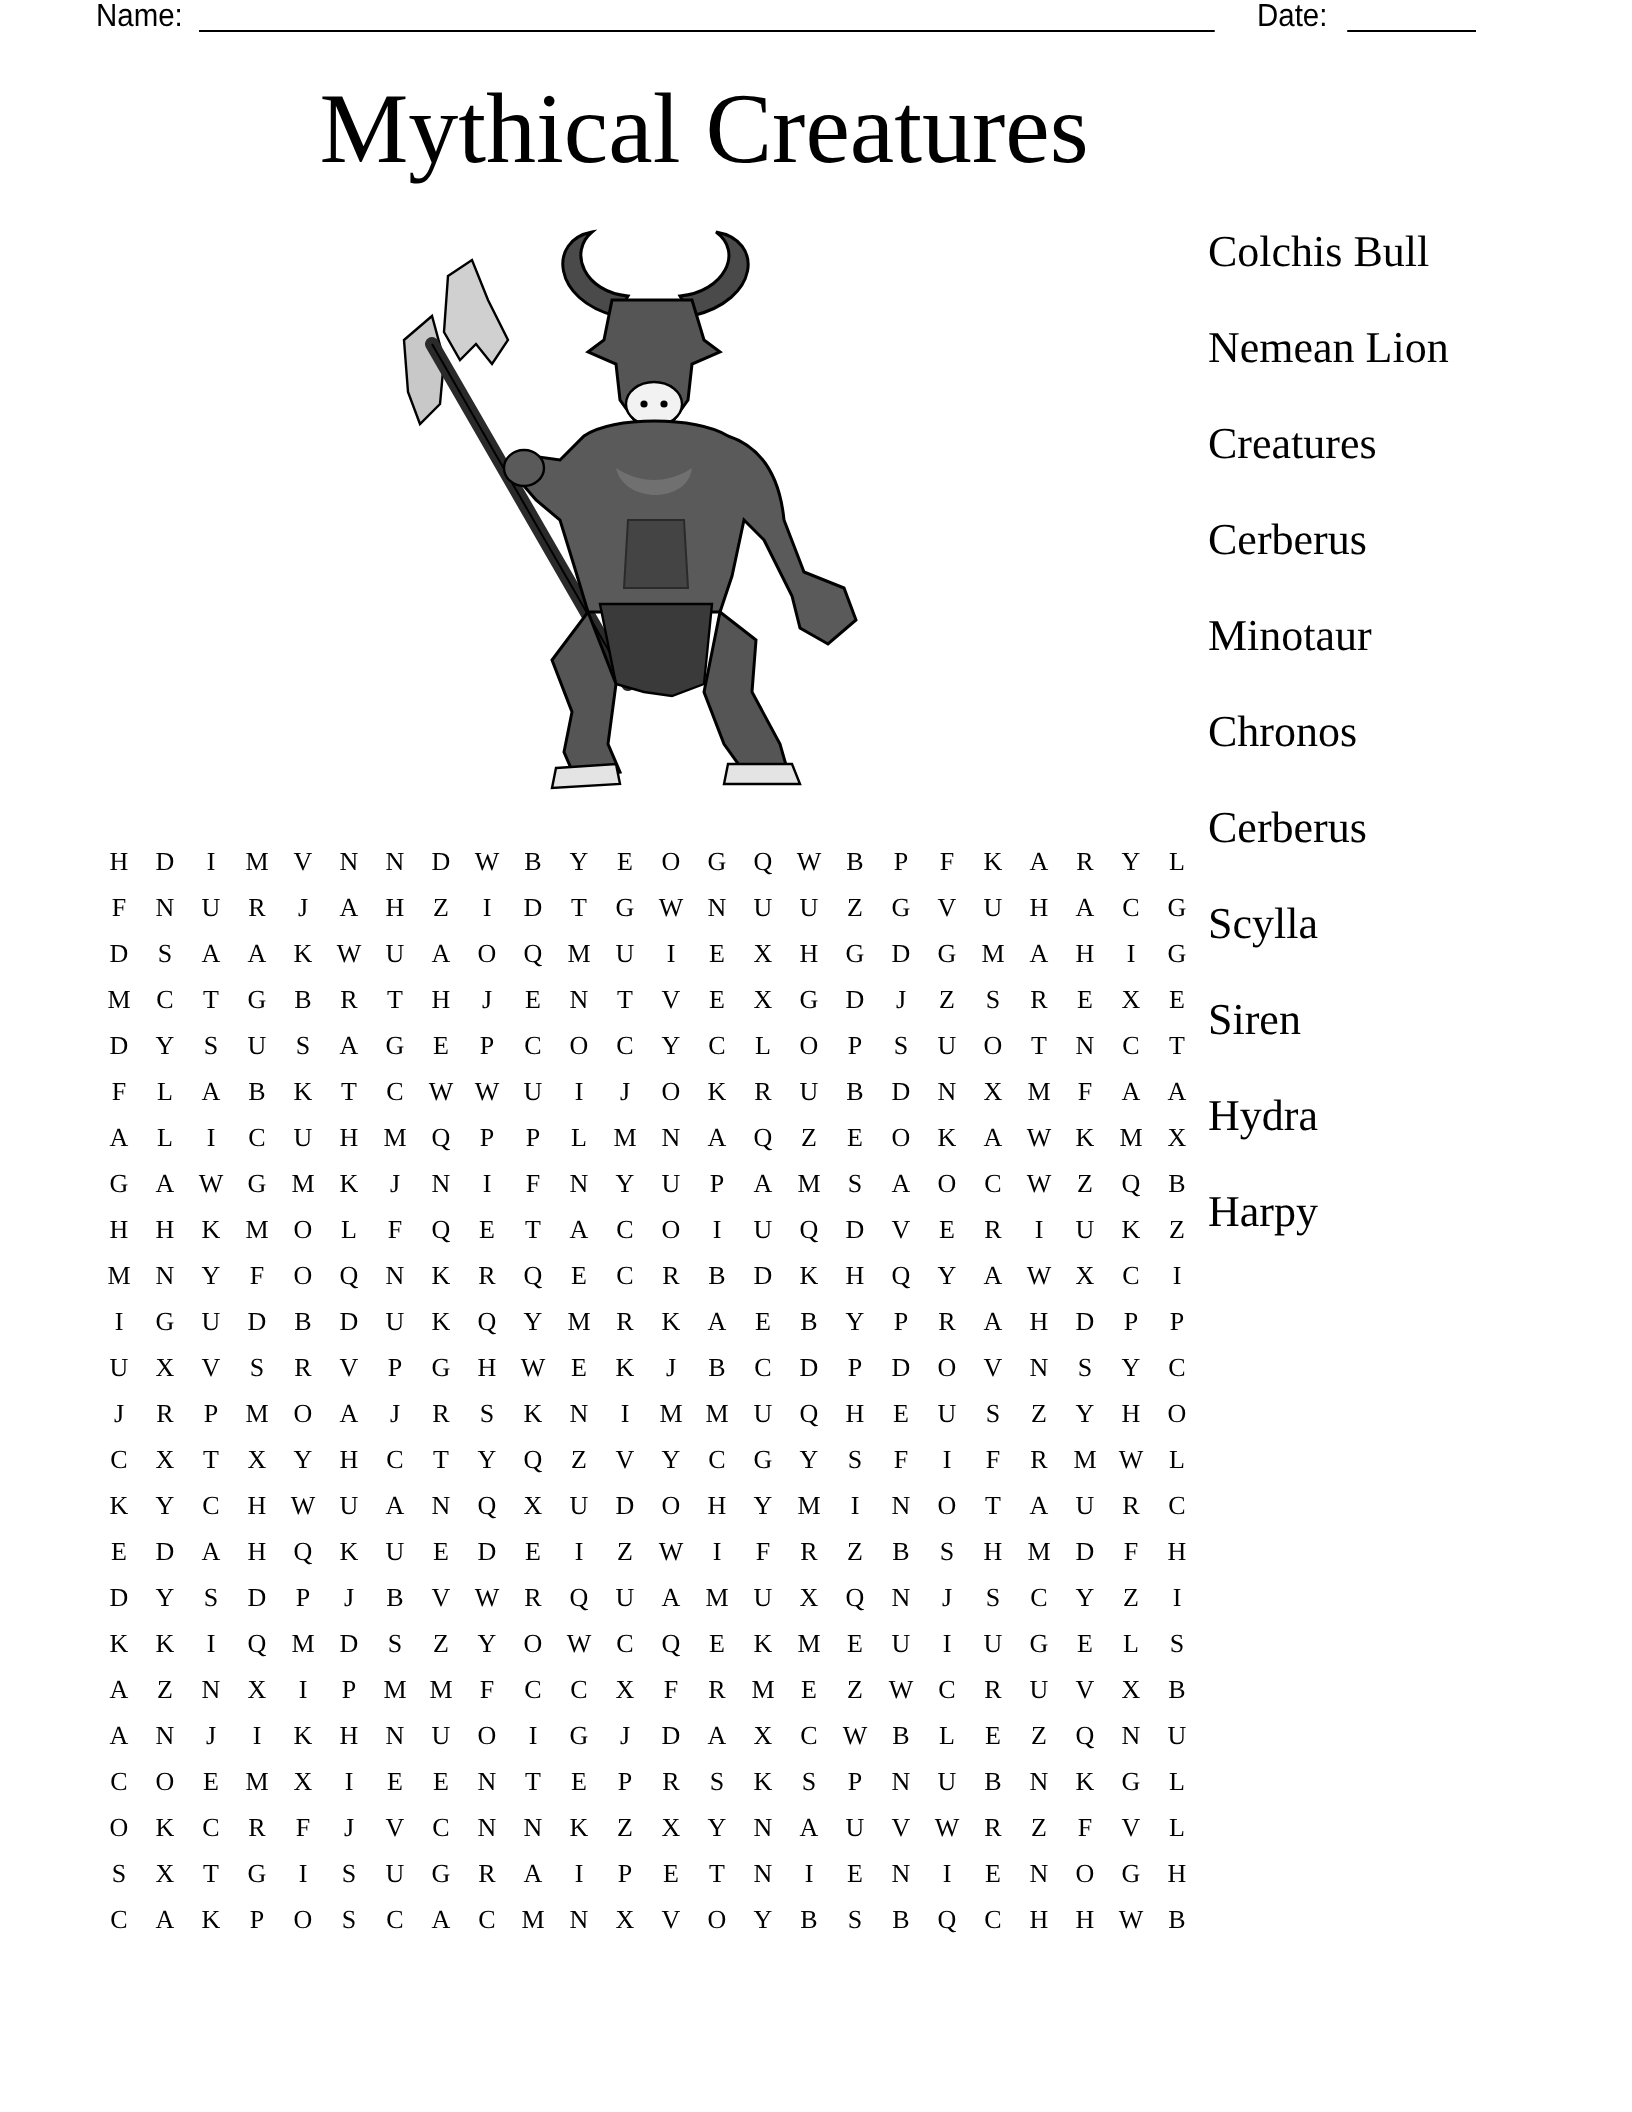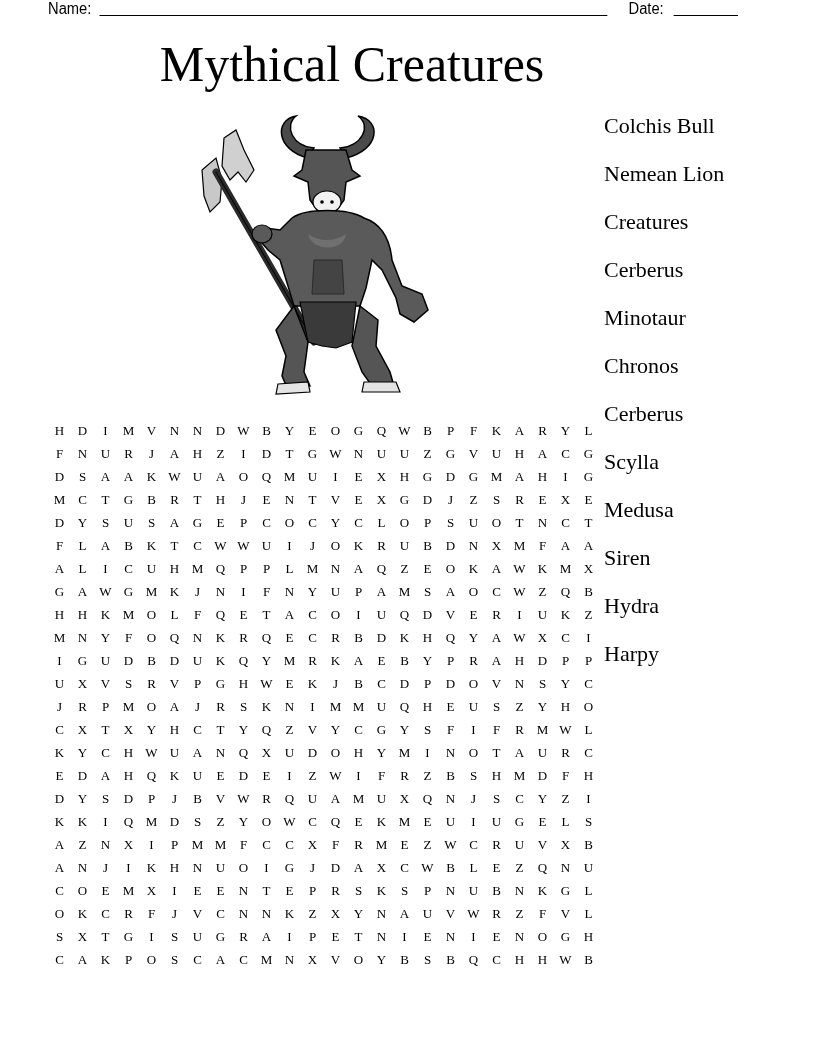--- a/index.html
+++ b/index.html
@@ -79,21 +79,20 @@
 
 <ul class="word-list">
   <li>Colchis Bull</li>
   <li>Nemean Lion</li>
   <li>Creatures</li>
   <li>Cerberus</li>
   <li>Minotaur</li>
   <li>Chronos</li>
   <li>Cerberus</li>
   <li>Scylla</li>
-  <li>Medusa</li>
   <li>Siren</li>
   <li>Hydra</li>
   <li>Harpy</li>
 </ul>
 
 <div class="grid" id="letter-grid" style="grid-template-columns: repeat(24, 23px);">
     <span class="cell">H</span>
     <span class="cell">D</span>
     <span class="cell">I</span>
     <span class="cell">M</span>

